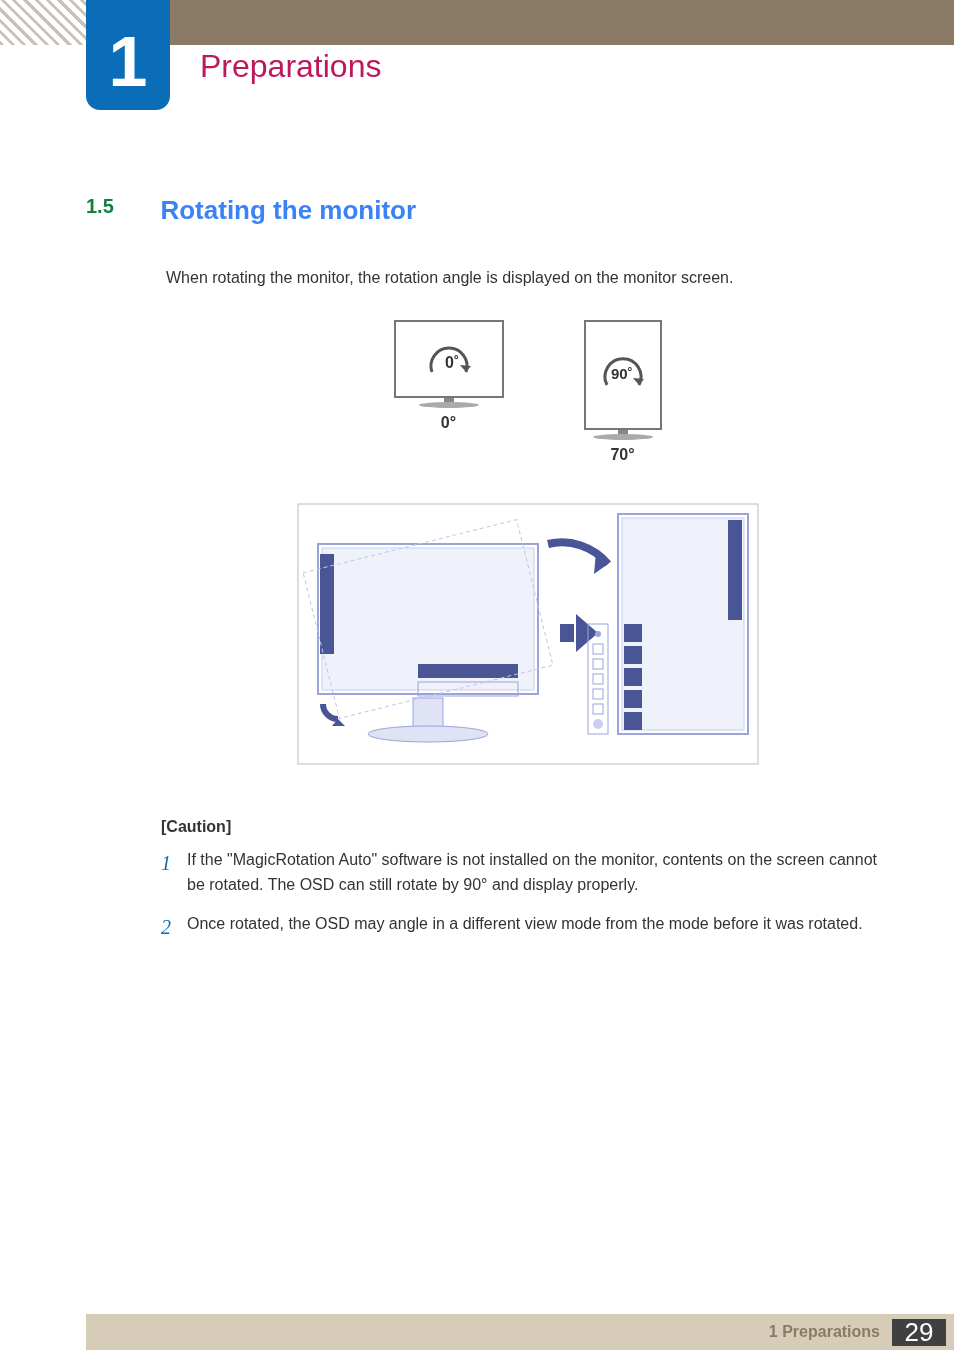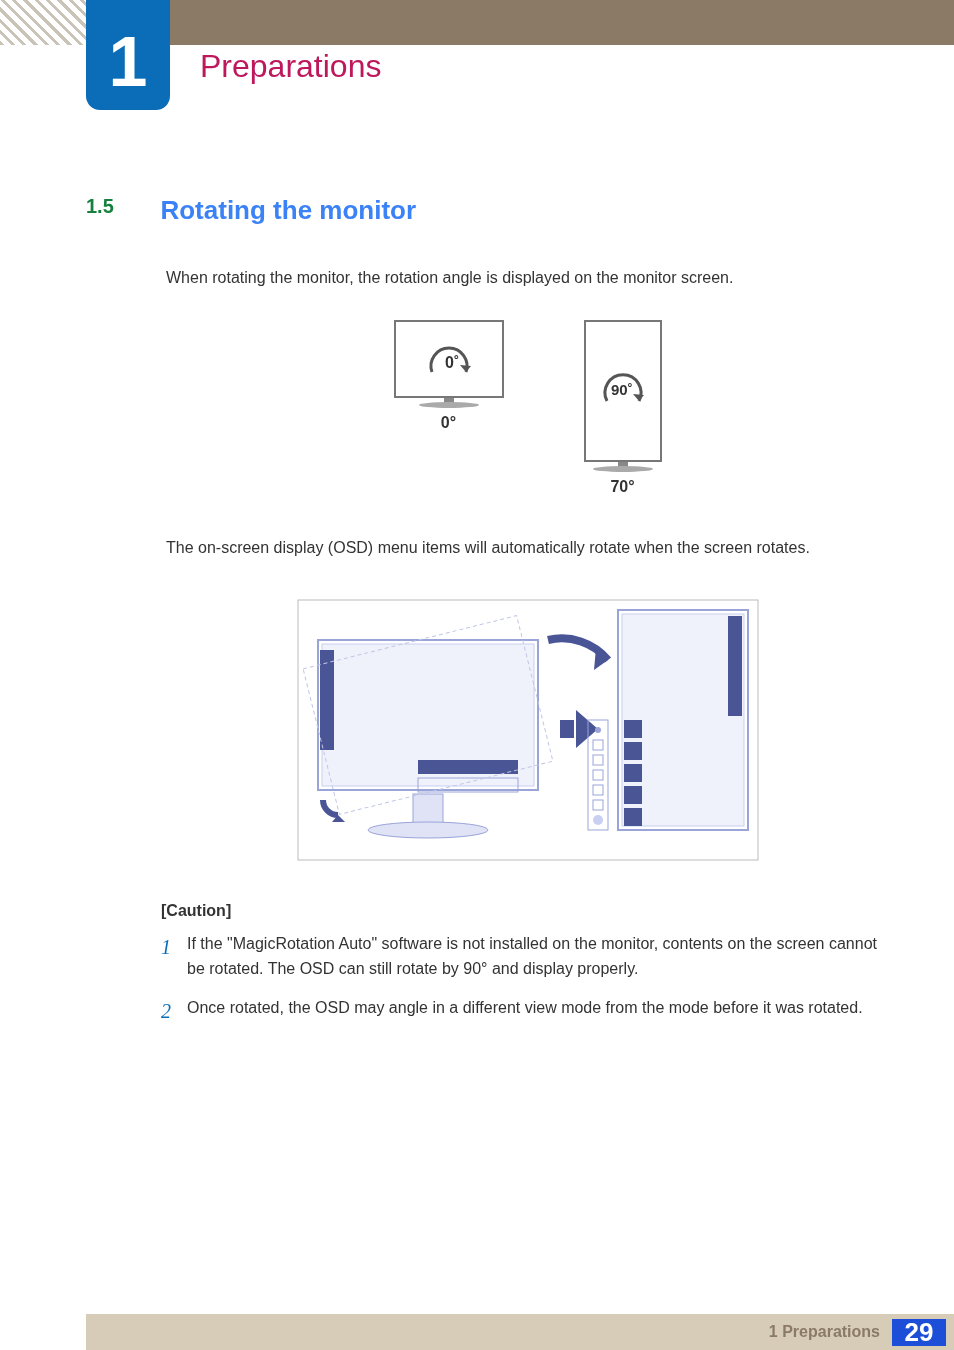--- a/index.html
+++ b/index.html
@@ -85,40 +85,40 @@
     font-size: 16px;
     margin-top: 6px;
   }
   .monitor-land {
     width: 110px; height: 78px;
     border: 2px solid #777;
     background: #fff;
     position: relative;
   }
   .monitor-port {
-    width: 78px; height: 142px;
+    width: 78px; height: 110px;
     border: 2px solid #777;
     background: #fff;
     position: relative;
   }
   .stand-neck { width: 10px; height: 8px; background:#888; margin-top:-2px;}
   .stand-base { width: 60px; height: 6px; background:#aaa; border-radius: 50%; margin-top:-2px;}
   .arc-box {
     position: absolute; inset: 6px;
     display:flex; align-items:center; justify-content:center;
   }
   .osd-diagram {
     margin-left: 75px;
     margin-top: 30px;
     display:flex;
     justify-content:center;
   }
   .caution-label {
     margin-left: 75px;
-    margin-top: 32px;
+    margin-top: 44px;
     font-weight: bold;
     font-size: 16px;
   }
   .caution-list {
     margin-left: 75px;
     margin-top: 12px;
     list-style: none;
   }
   .caution-list li {
     display: flex;
@@ -145,23 +145,23 @@
     justify-content: flex-end;
     padding-right: 8px;
   }
   .footer-text {
     color: #8a7a66;
     font-weight: bold;
     font-size: 16px;
     margin-right: 12px;
   }
   .page-num {
-    background: #1d4ed8;
+    background: #404040;
     color: #fff;
-    font-weight: bold;
+    font-weight: normal;
     font-size: 26px;
     width: 54px; height: 27px;
     display:flex; align-items:center; justify-content:center;
   }
 </style>
 </head>
 <body>
 
 <div class="hatch-corner"></div>
 <div class="top-bar"></div>
@@ -202,21 +202,20 @@
             <text x="18" y="44" font-size="15" font-weight="bold" fill="#333">90˚</text>
           </svg>
         </div>
       </div>
       <div class="stand-neck"></div>
       <div class="stand-base"></div>
       <div class="fig-label">70°</div>
     </div>
   </div>
 
-  <p class="body-text">The on-screen display (OSD) menu items will automatically rotate when the screen rotates.</p>
 
   <div class="osd-diagram">
     <svg width="480" height="280" viewBox="0 0 480 280">
 
       <rect x="10" y="10" width="460" height="260" fill="none" stroke="#bbb" stroke-width="1"></rect>
 
       <rect x="30" y="50" width="220" height="150" fill="none" stroke="#9aa4d9" stroke-width="2"></rect>
       <rect x="34" y="54" width="212" height="142" fill="#f0f2fb" stroke="#c9cff0"></rect>
       <rect x="32" y="60" width="14" height="100" fill="#4a5596"></rect>
 

